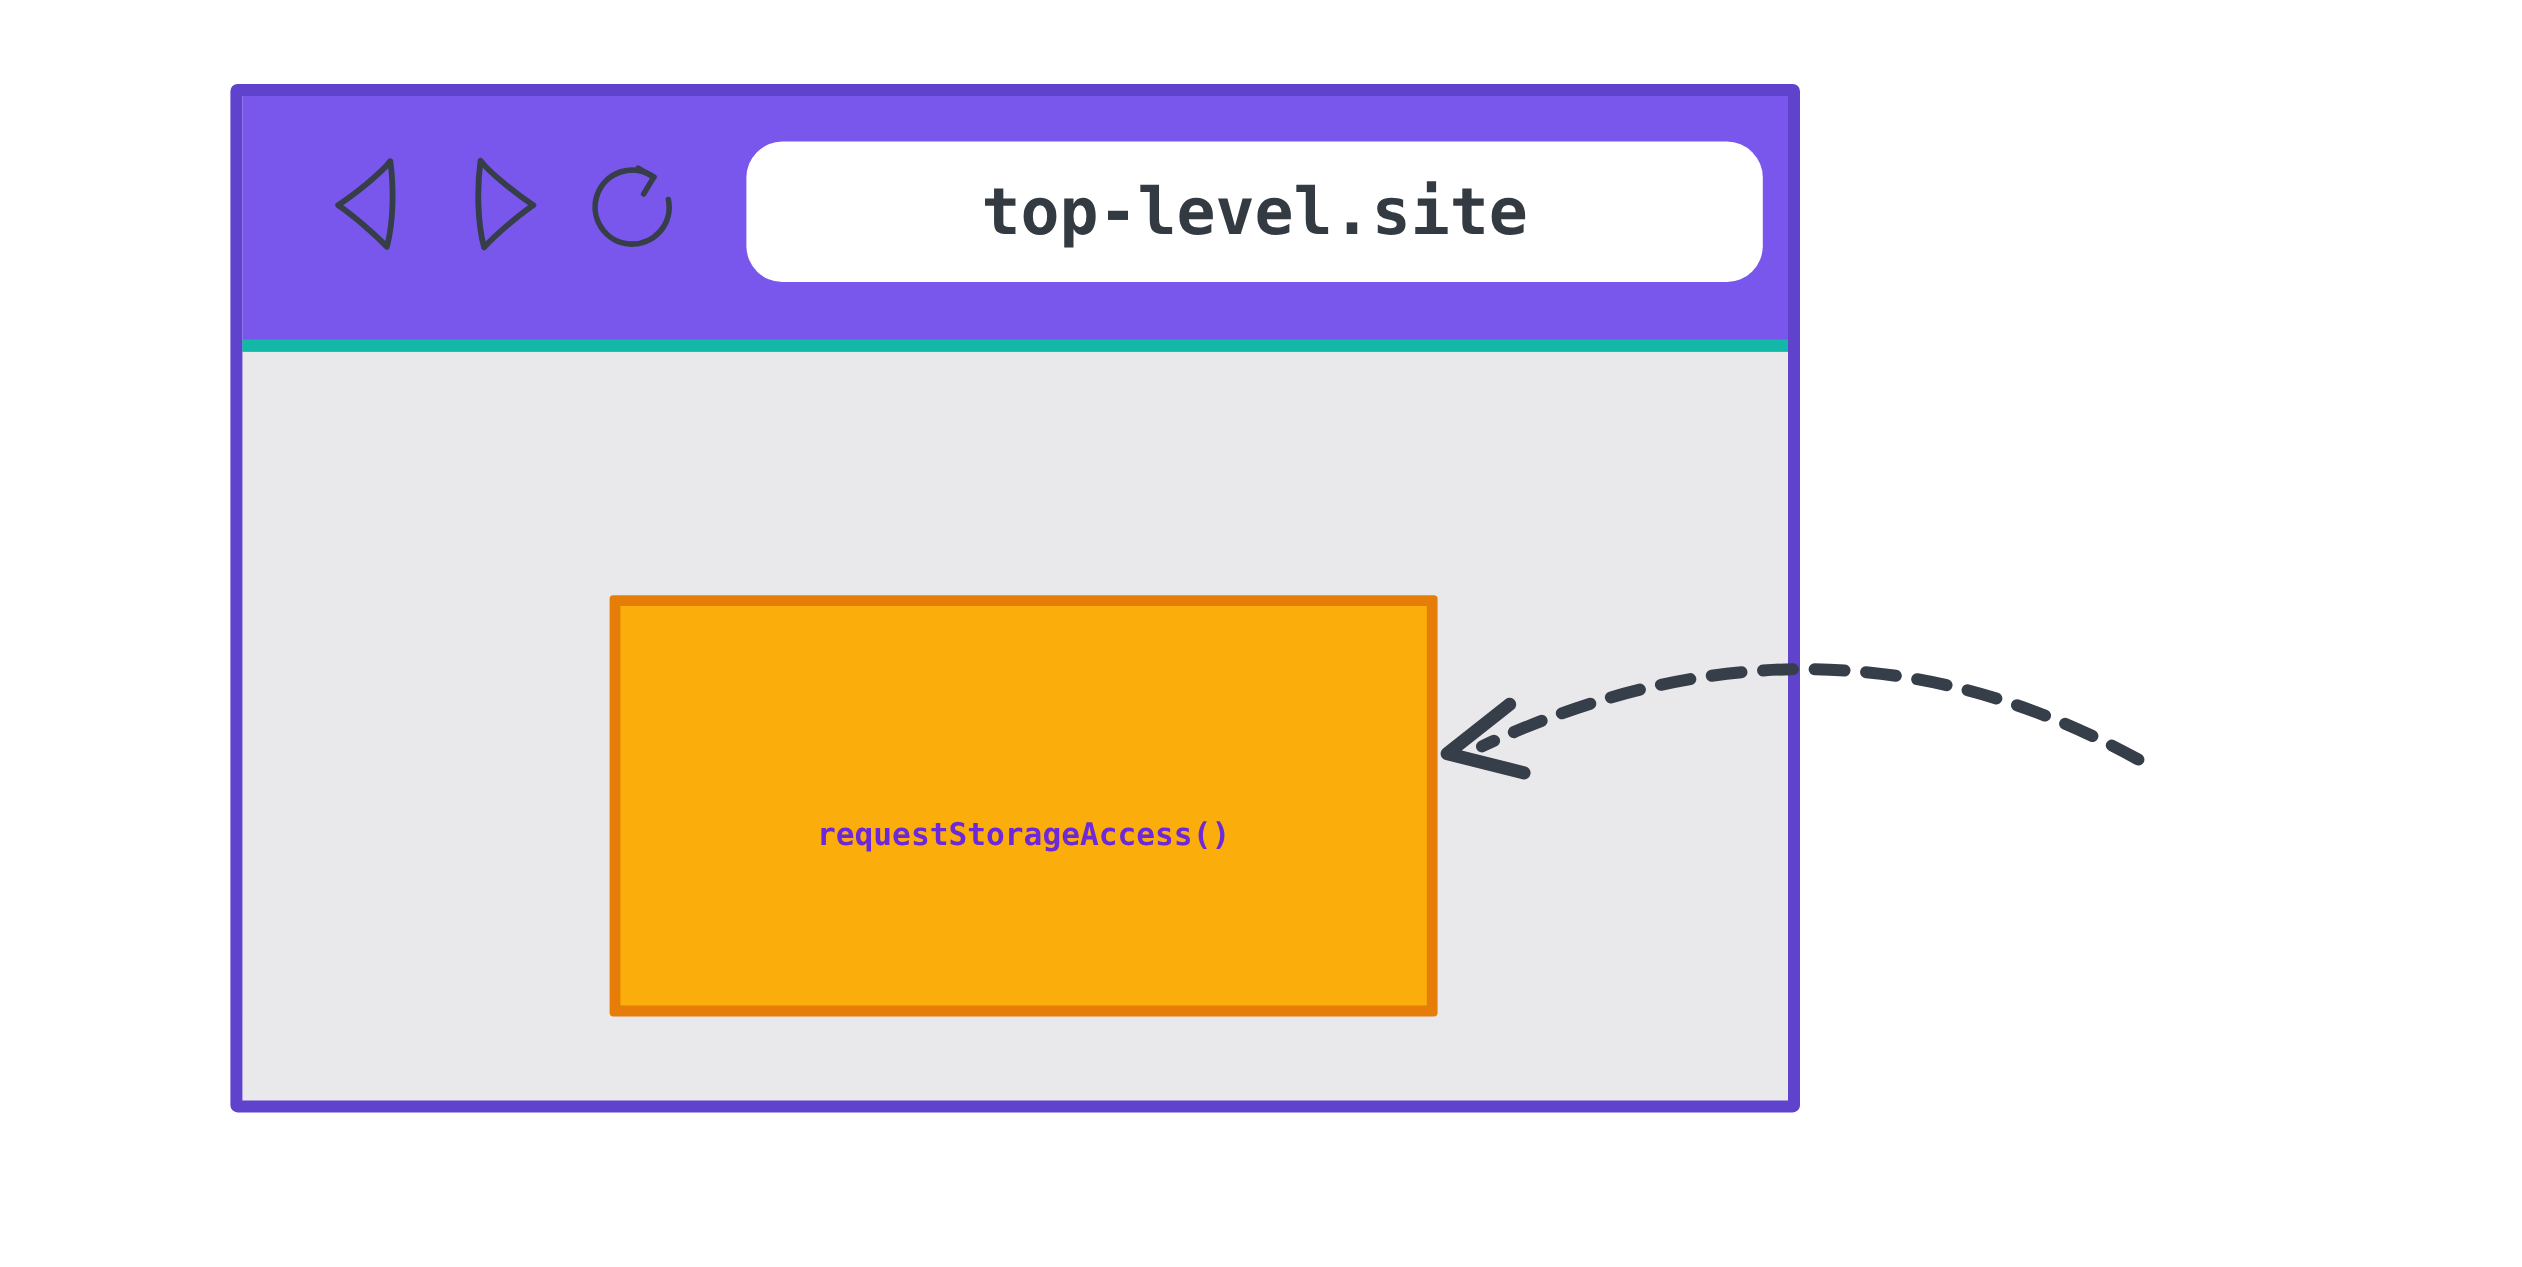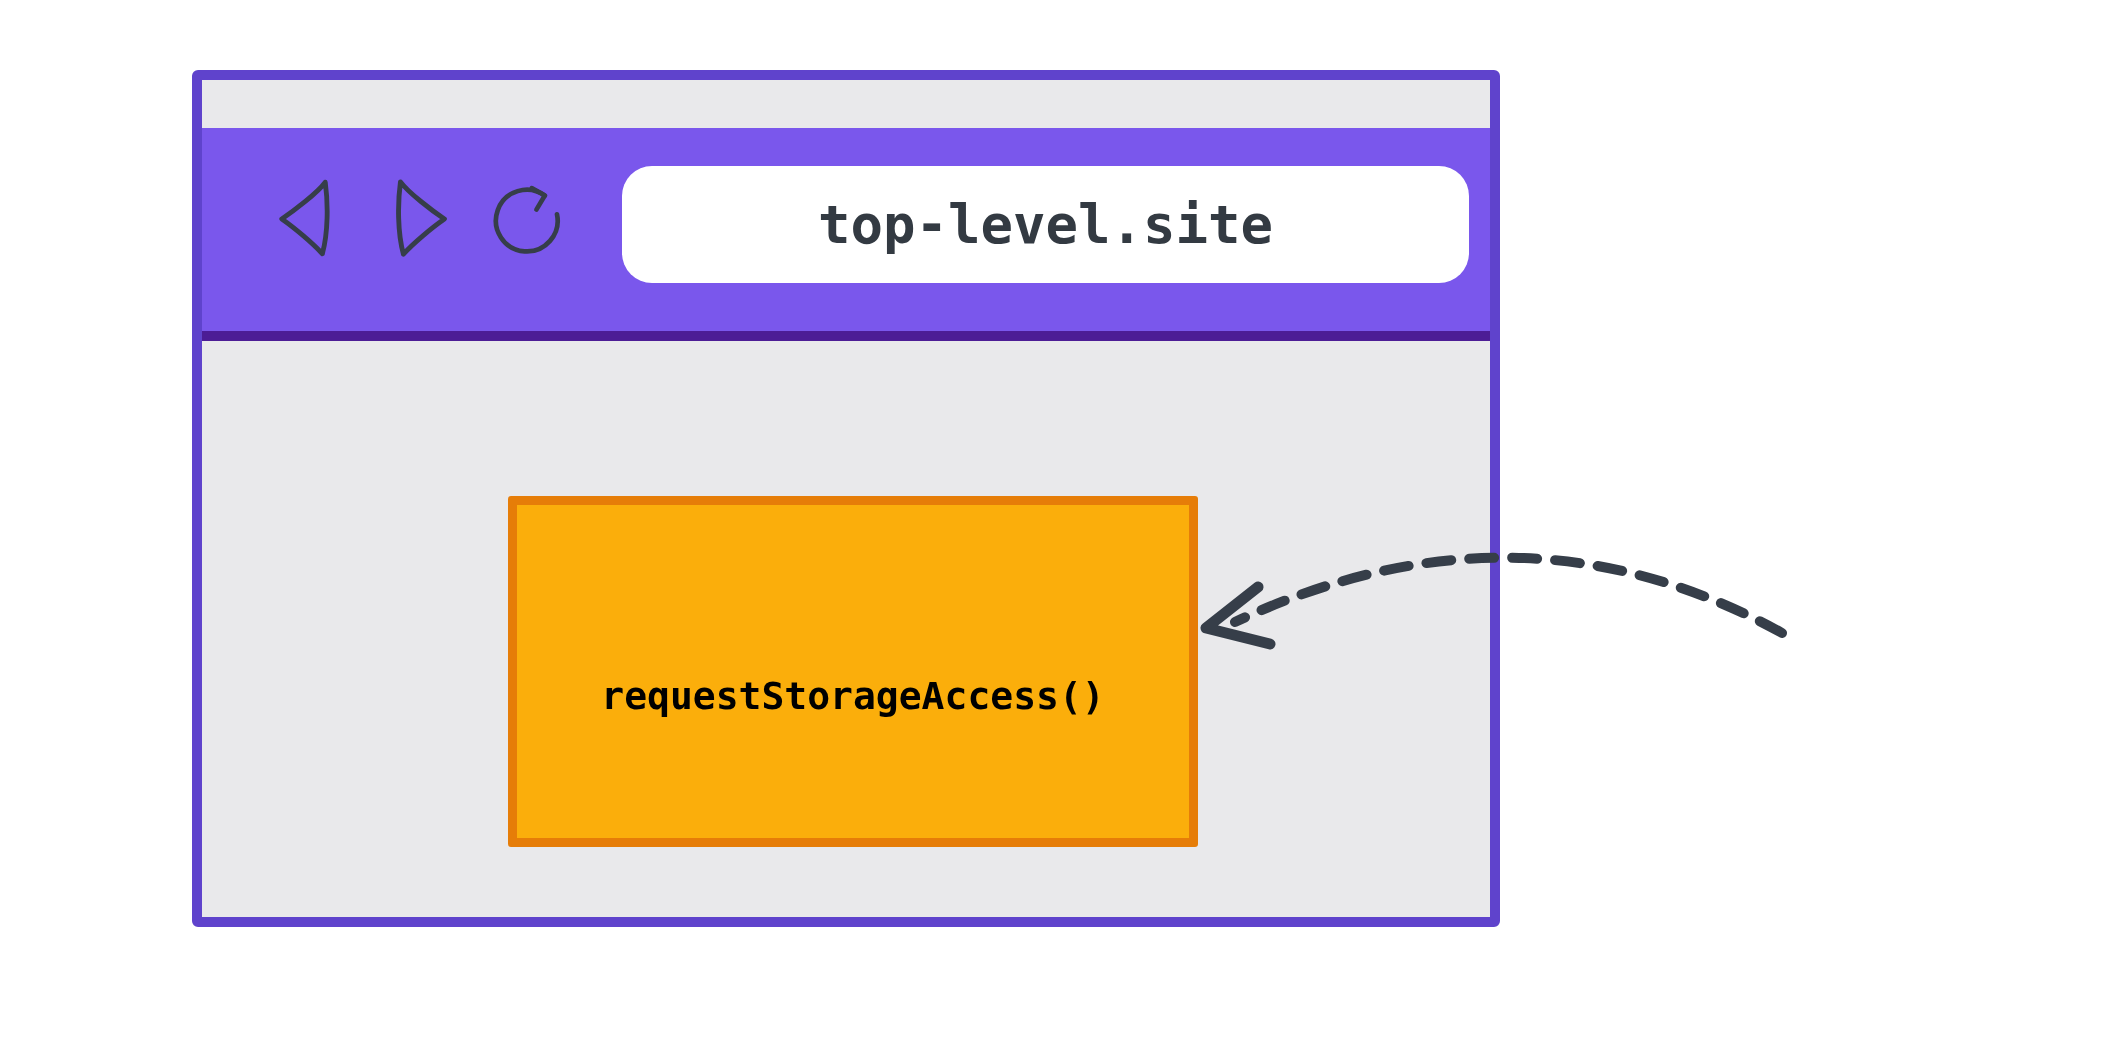--- a/index.html
+++ b/index.html
@@ -21,22 +21,21 @@
     border: 10px solid #5f43cc;
     border-radius: 6px;
     background: #e9e9eb;
   }
   .toolbar {
     position: absolute;
     left: 0; top: 0;
     width: 100%; height: 213px;
     box-sizing: border-box;
     background: #7a57ec;
-    border-bottom: 10px solid #4c1d95;
-    margin-top: 48px;
+    border-bottom: 10px solid #14b8a6;
   }
   .nav-icon {
     position: absolute;
     display: block;
   }
   .nav-icon svg { display: block; width: 100%; height: 100%; }
   .nav-icon path {
     fill: none;
     stroke: #363e49;
     stroke-width: 5;
@@ -72,23 +71,23 @@
     width: 690px; height: 351px;
     box-sizing: border-box;
     background: #fbae0b;
     border: 9px solid #e67d08;
     border-radius: 3px;
     display: flex;
     align-items: center;
     justify-content: center;
   }
   .embedded-frame-label {
-    font-size: 38px;
+    font-size: 26px;
     font-weight: 700;
-    color: #000000;
+    color: #6d28d9;
     white-space: nowrap;
     margin-top: 48px;
   }
 
   
   .arrow-overlay {
     position: absolute;
     left: 0; top: 0;
     width: 2102px; height: 1056px;
     pointer-events: none;

